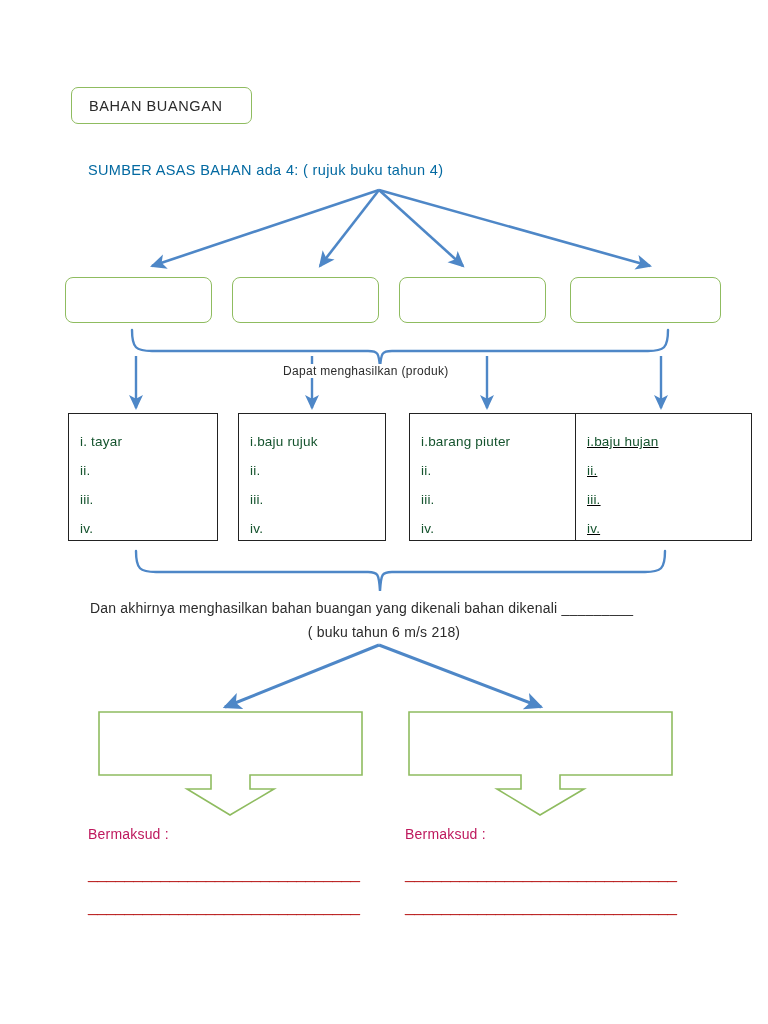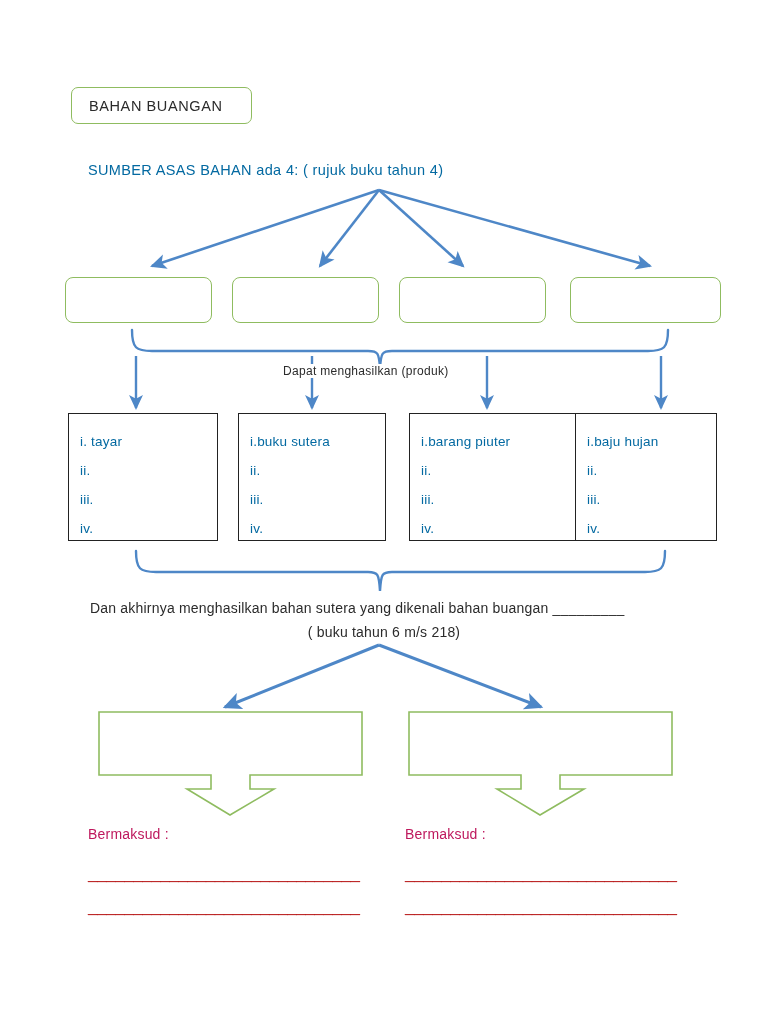--- a/index.html
+++ b/index.html
@@ -83,21 +83,21 @@
     top: 413px;
     height: 128px;
     border: 1.5px solid #222222;
     box-sizing: border-box;
     background: #ffffff;
     padding: 13px 0 0 11px;
   }
   .product-box .item {
     font-size: 13.5px;
     line-height: 29px;
-    color: #0369a1;
+    color: #14532d;
     letter-spacing: 0.2px;
     white-space: nowrap;
   }
   
   .final-line1 {
     position: absolute;
     left: 90px;
     top: 600px;
     font-size: 14px;
     letter-spacing: 0.2px;
@@ -194,41 +194,41 @@
   <div class="produk-label">Dapat menghasilkan (produk)</div>
 
   <div class="product-box" style="left:68px; width:150px;">
     <div class="item">i. tayar</div>
     <div class="item">ii.</div>
     <div class="item">iii.</div>
     <div class="item">iv.</div>
   </div>
 
   <div class="product-box" style="left:238px; width:148px;">
-    <div class="item">i.buku sutera</div>
+    <div class="item">i.baju rujuk</div>
     <div class="item">ii.</div>
     <div class="item">iii.</div>
     <div class="item">iv.</div>
   </div>
 
   <div class="product-box" style="left:409px; width:176px;">
     <div class="item">i.barang piuter</div>
     <div class="item">ii.</div>
     <div class="item">iii.</div>
     <div class="item">iv.</div>
   </div>
 
-  <div class="product-box" style="left:575px; width:142px;">
+  <div class="product-box" style="left:575px; width:177px;text-decoration:underline;">
     <div class="item">i.baju hujan</div>
     <div class="item">ii.</div>
     <div class="item">iii.</div>
     <div class="item">iv.</div>
   </div>
 
-  <div class="final-line1">Dan akhirnya menghasilkan bahan sutera yang dikenali bahan buangan _________</div>
+  <div class="final-line1">Dan akhirnya menghasilkan bahan buangan yang dikenali bahan dikenali _________</div>
   <div class="final-line2">( buku tahun 6 m/s 218)</div>
 
   <div class="callout" style="left:98px;">
     <svg width="265" height="105" viewBox="0 0 265 105">
       <path d="M1,1 L264,1 L264,64 L152,64 L152,78 L176,78 L132,104 L89,78 L113,78 L113,64 L1,64 Z" fill="#ffffff" stroke="#8FBC60" stroke-width="1.6" stroke-linejoin="miter"></path>
     </svg>
   </div>
 
   <div class="callout" style="left:408px;">
     <svg width="265" height="105" viewBox="0 0 265 105">

